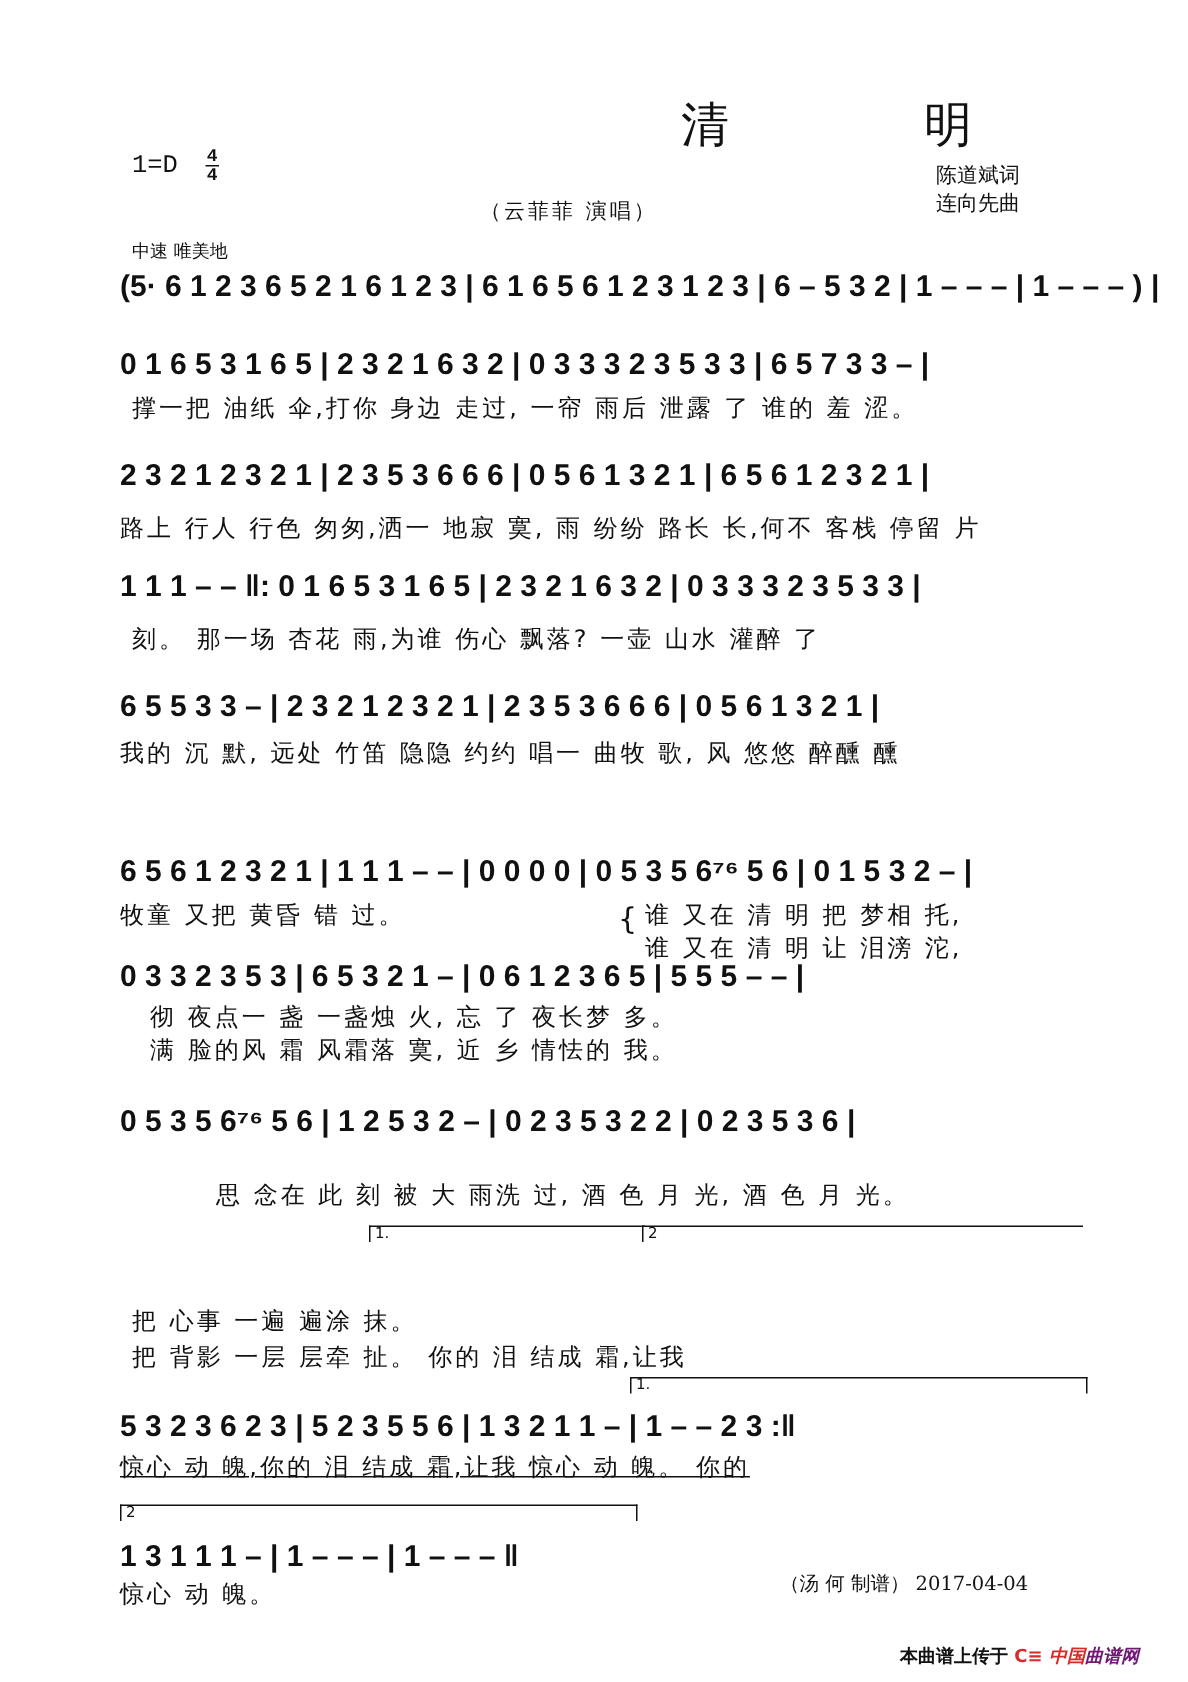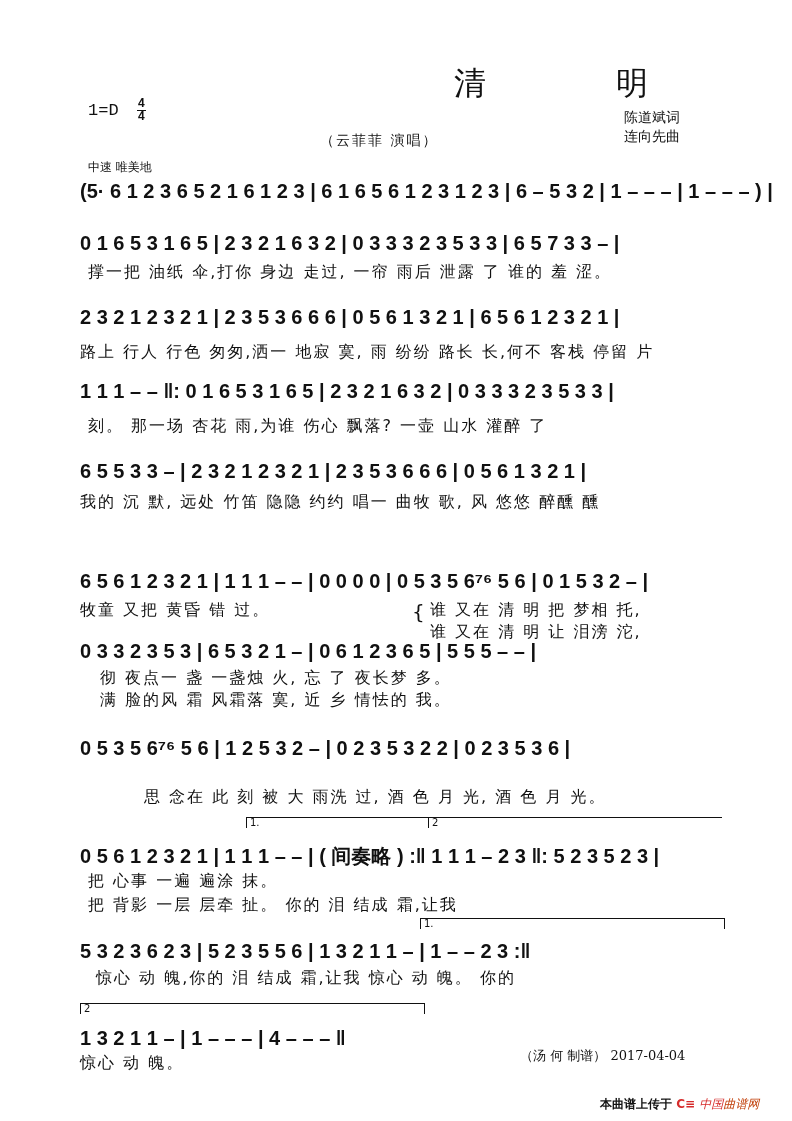--- a/index.html
+++ b/index.html
@@ -18,22 +18,22 @@
   .credits { left:624px; top:108px; font-size:14px; line-height:19px; }
   .tempo { left:88px; top:159px; font-size:12px; }
   .line { left:80px; width:640px; height:40px; }
   .notes { position:absolute; top:0; left:0; height:26px; font-family:"Liberation Sans", sans-serif;
            font-weight:bold; font-size:20px; white-space:nowrap; }
   .lyric { position:absolute; font-size:16px; white-space:nowrap; letter-spacing:2px; }
   .volta { position:absolute; height:10px; border-top:1px solid #111; border-left:1px solid #111; font-size:10px; padding-left:3px; line-height:10px; }
   .footer { left:480px; top:1047px; font-family:"DejaVu Serif", serif; font-size:13px;margin-left:40px; }
   .watermark { left:600px; top:1096px; font-size:12px; font-weight:bold; }
   .wm-logo { color:#d62b2b; font-weight:bold; }
-  .wm-brand { color:#d62b2b; font-style:italic; font-weight:normal; }
-  .wm-brand2 { color:#c2410c; font-style:italic; font-weight:normal; }
+  .wm-brand { color:#d62b2b; font-style:italic; font-weight:bold; }
+  .wm-brand2 { color:#701a75; font-style:italic; font-weight:bold; }
 </style>
 </head>
 <body>
 
 <div class="abs title">
   <span>清</span><span class="gap"></span><span>明</span>
 </div>
 <div class="abs key">
   <span>1=D</span>
   <span class="frac">
@@ -87,34 +87,33 @@
 </div>
 
 <div class="abs line" style="top:737px;">
   <div class="notes">0 5  3 5  6⁷⁶  5 6 | 1 2  5 3  2 – | 0  2 3  5 3 2  2 | 0  2 3  5 3  6 |</div>
   <div class="lyric" style="top:50px;left:20px;margin-left:44px;">思 念在 此   刻   被 大 雨洗 过,    酒 色 月     光,  酒 色 月   光。</div>
 </div>
 
 <div class="abs line" style="top:843px;">
   <div class="volta" style="top:-26px;left:166px;width:180px;">1.</div>
   <div class="volta" style="top:-26px;left:348px;width:290px;">2</div>
-  <div class="notes">0 5  6 1  2 3  2 1 | 1 1  1 – – | ( 间奏略 ) :‖  1 1  1 –  2 3 ‖: 5  2 3  5  2 3 |</div>
   <div class="lyric" style="top:28px;left:8px;">把 心事 一遍 遍涂   抹。</div>
   <div class="lyric" style="top:52px;left:8px;">把 背影 一层 层牵                      扯。  你的  泪 结成 霜,让我</div>
 </div>
 
 <div class="abs line" style="top:940px;">
   <div class="volta" style="top:-22px;left:340px;width:300px;border-right:1px solid #111;">1.</div>
   <div class="notes">5 3  2 3  6  2 3 | 5  2 3  5  5 6 | 1 3  2 1  1 – | 1 – –  2 3 :‖</div>
-  <div class="lyric" style="top:28px;left:16px;">惊心 动   魄,你的 泪 结成 霜,让我 惊心 动         魄。   你的</div>
+  <div class="lyric" style="top:28px;left:0;text-decoration:underline;">惊心 动   魄,你的 泪 结成 霜,让我 惊心 动         魄。   你的</div>
 </div>
 
 <div class="abs line" style="top:1027px;">
   <div class="volta" style="top:-24px;left:0;width:340px;border-right:1px solid #111;">2</div>
-  <div class="notes">1 3  2 1  1 – | 1 – – – | 4 – – – ‖</div>
+  <div class="notes">1 3  1 1  1 – | 1 – – – | 1 – – – ‖</div>
   <div class="lyric" style="top:26px;left:0;">惊心 动       魄。</div>
 </div>
 
 <div class="abs footer">
   <span>（汤 何 制谱）</span>
   <span>2017-04-04</span>
 </div>
 
 <div class="abs watermark">
   <span>本曲谱上传于</span>

